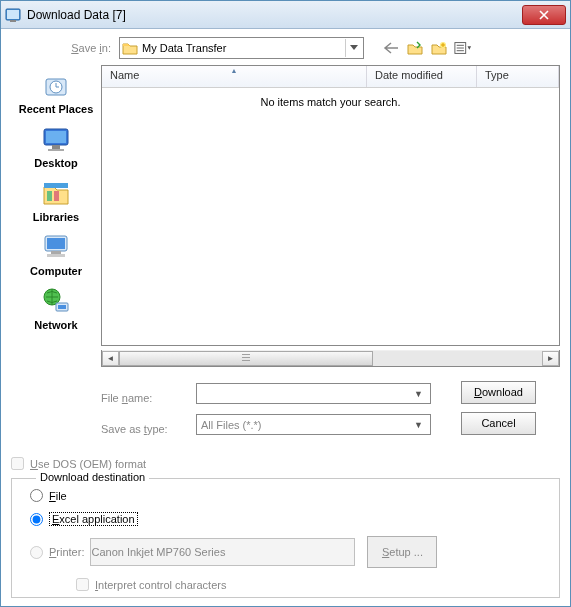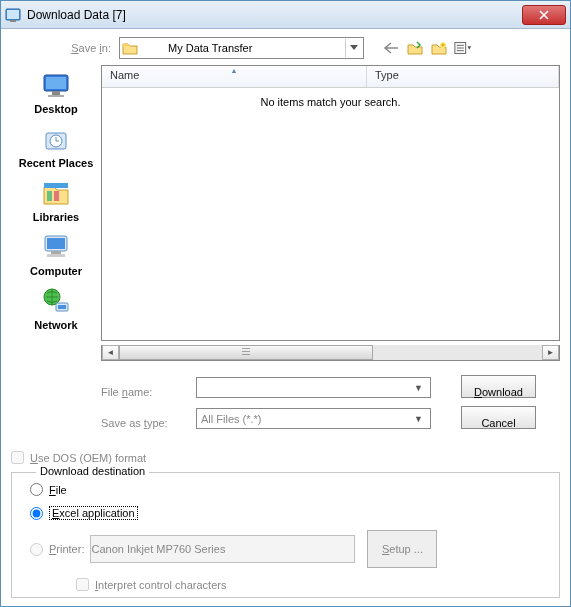--- a/index.html
+++ b/index.html
@@ -10,21 +10,21 @@
 .titlebar { height: 28px; background: linear-gradient(#e8f0f8, #d0e0f0); display: flex; align-items: center; padding: 0 4px; border-bottom: 1px solid #a0b8d0; }
 .titlebar-icon { width: 16px; height: 16px; margin-right: 6px; }
 .titlebar-text { flex: 1; color: #000; font-size: 12px; }
 .close-btn { width: 44px; height: 20px; background: linear-gradient(#e07878, #c83030); border: 1px solid #a02020; border-radius: 3px; display: flex; align-items: center; justify-content: center; cursor: pointer; }
 .close-btn svg { width: 10px; height: 10px; }
 
 .content { padding: 8px 10px; height: calc(100% - 28px); display: flex; flex-direction: column; }
 
 .save-row { display: flex; align-items: center; margin-bottom: 6px; padding-left: 45px; }
 .save-label { color: #888; width: 55px; text-align: right; margin-right: 8px; }
-.save-combo { flex: 0 0 245px; height: 22px; border: 1px solid #888; display: flex; align-items: center; padding: 0 2px; background: #fff; gap: 26px; }
+.save-combo { flex: 0 0 245px; height: 22px; border: 1px solid #888; display: flex; align-items: center; padding: 0 2px; background: #fff; }
 .save-combo .folder-icon { width: 16px; height: 14px; margin-right: 4px; }
 .save-combo-text { flex: 1; }
 .save-combo-arrow { width: 16px; height: 18px; border-left: 1px solid #ccc; display: flex; align-items: center; justify-content: center; }
 .toolbar-icons { display: flex; gap: 6px; margin-left: 18px; }
 .toolbar-icons > div { width: 18px; height: 18px; display: flex; align-items: center; justify-content: center; cursor: pointer; }
 
 .main-area { display: flex; height: 290px; margin-bottom: 4px; }
 .places { width: 90px; display: flex; flex-direction: column; align-items: center; gap: 8px; padding-top: 4px; }
 .place-item { display: flex; flex-direction: column; align-items: center; cursor: pointer; width: 80px; }
 .place-item .pic { width: 32px; height: 32px; margin-bottom: 2px; }
@@ -45,34 +45,34 @@
 .hscroll .track { flex: 1; height: 15px; background: #e8e8e8; position: relative; }
 .hscroll .thumb { position: absolute; left: 0; top: 0; width: 60%; height: 100%; background: linear-gradient(#f8f8f8,#d8d8d8); border: 1px solid #a8a8a8; }
 .hscroll .grip { position: absolute; left: 50%; top: 2px; transform: translateX(-50%); width: 8px; height: 9px; background: repeating-linear-gradient(to bottom, #a0a0a0 0 1px, transparent 1px 3px); }
 
 .form-rows { margin-top: 14px; padding-left: 90px; }
 .form-row { display: flex; align-items: flex-end; margin-bottom: 8px; }
 .form-label { color: #888; width: 95px; }
 .form-combo { width: 235px; height: 21px; border: 1px solid #888; background: #fff; display: flex; align-items: center; padding: 0 4px; }
 .form-combo .txt { flex: 1; color: #888; }
 .form-combo .arr { width: 15px; text-align: center; color: #555; font-size: 9px; }
-.action-btn { margin-left: 30px; width: 75px; height: 23px; border: 1px solid #888; background: linear-gradient(#fdfdfd,#e4e4e4); cursor: pointer; text-align: center; line-height: 21px; padding: 6px; }
+.action-btn { margin-left: 30px; width: 75px; height: 23px; border: 1px solid #888; background: linear-gradient(#fdfdfd,#e4e4e4); cursor: pointer; text-align: center; line-height: 21px; padding: 0; }
 .action-btn u { text-decoration: underline; }
 
 .check-row { display: flex; align-items: center; margin-top: 14px; color: #888; }
 .check-row input { margin-right: 6px; }
 
 .fieldset { border: 1px solid #c8c8c8; margin-top: 8px; padding: 10px 10px 6px 10px; position: relative; }
 .fieldset .legend { position: absolute; top: -8px; left: 24px; background: #fff; padding: 0 4px; color: #000; }
 .radio-row { display: flex; align-items: center; margin-bottom: 10px; color: #000; }
 .radio-row.disabled { color: #888; }
 .radio-row input[type=radio] { margin-right: 6px; margin-left: 8px; }
 .dotted-focus { border: 1px dotted #000; padding: 0 2px; }
 .printer-input { width: 265px; height: 28px; border: 1px solid #c0c0c0; background: #f4f4f4; color: #888; padding: 0 0; margin-left: 6px; margin-right: 12px; }
-.setup-btn { width: 70px; height: 38px; border: 1px solid #b0b0b0; background: #efefef; color: #888; cursor: default; }
+.setup-btn { width: 70px; height: 32px; border: 1px solid #b0b0b0; background: #efefef; color: #888; cursor: default; }
 .interp-row { margin-left: 54px; display: flex; align-items: center; color: #888; }
 .interp-row input { margin-right: 6px; }
 
 svg { display: block; }
 </style>
 </head>
 <body>
 
 <div class="window">
 
@@ -137,37 +137,37 @@
             </svg>
           </div>
       </div>
     </div>
 
     <div class="main-area">
       <div class="places">
         <div class="place-item bold">
           <span class="pic">
               <svg viewBox="0 0 32 32">
+                <rect x="6" y="10" width="20" height="16" rx="2" fill="#d8e8f8" stroke="#6090c0"></rect>
+                <circle cx="16" cy="18" r="6" fill="#fff" stroke="#6090c0"></circle>
+                <path d="M16 14 v4 h3" stroke="#6090c0" fill="none"></path>
+              </svg>
+            </span>
+          <span class="lbl">Recent Places</span>
+        </div>
+        <div class="place-item bold">
+          <span class="pic">
+              <svg viewBox="0 0 32 32">
                 <rect x="4" y="6" width="24" height="16" rx="2" fill="#3878d8" stroke="#2050a0"></rect>
                 <rect x="6" y="8" width="20" height="12" fill="#6ab0f0"></rect>
                 <rect x="12" y="22" width="8" height="4" fill="#888"></rect>
                 <rect x="8" y="26" width="16" height="2" fill="#aaa"></rect>
               </svg>
             </span>
           <span class="lbl">Desktop</span>
-        </div>
-        <div class="place-item bold">
-          <span class="pic">
-              <svg viewBox="0 0 32 32">
-                <rect x="6" y="10" width="20" height="16" rx="2" fill="#d8e8f8" stroke="#6090c0"></rect>
-                <circle cx="16" cy="18" r="6" fill="#fff" stroke="#6090c0"></circle>
-                <path d="M16 14 v4 h3" stroke="#6090c0" fill="none"></path>
-              </svg>
-            </span>
-          <span class="lbl">Recent Places</span>
         </div>
         <div class="place-item bold">
           <span class="pic">
               <svg viewBox="0 0 32 32">
                 <path d="M4 10 h10 l3 3 h11 v14 h-24 z" fill="#ffe08a" stroke="#c8a030"></path>
                 <rect x="4" y="6" width="24" height="5" fill="#4aa0e0"></rect>
                 <rect x="7" y="14" width="5" height="10" fill="#6ac080"></rect>
                 <rect x="14" y="14" width="5" height="10" fill="#e07878"></rect>
               </svg>
             </span>
@@ -196,20 +196,21 @@
           <span class="lbl">Network</span>
         </div>
       </div>
 
       <div class="file-list">
         <div class="col-headers">
           <div class="col-h name">
             <span>Name</span>
             <span class="sort-arrow">▲</span>
           </div>
+          <div class="col-h date">Date modified</div>
           <div class="col-h type">Type</div>
         </div>
         <div class="empty-msg">No items match your search.</div>
       </div>
     </div>
 
     <div class="hscroll">
       <div class="arr">◄</div>
       <div class="track">
         <div class="thumb">

